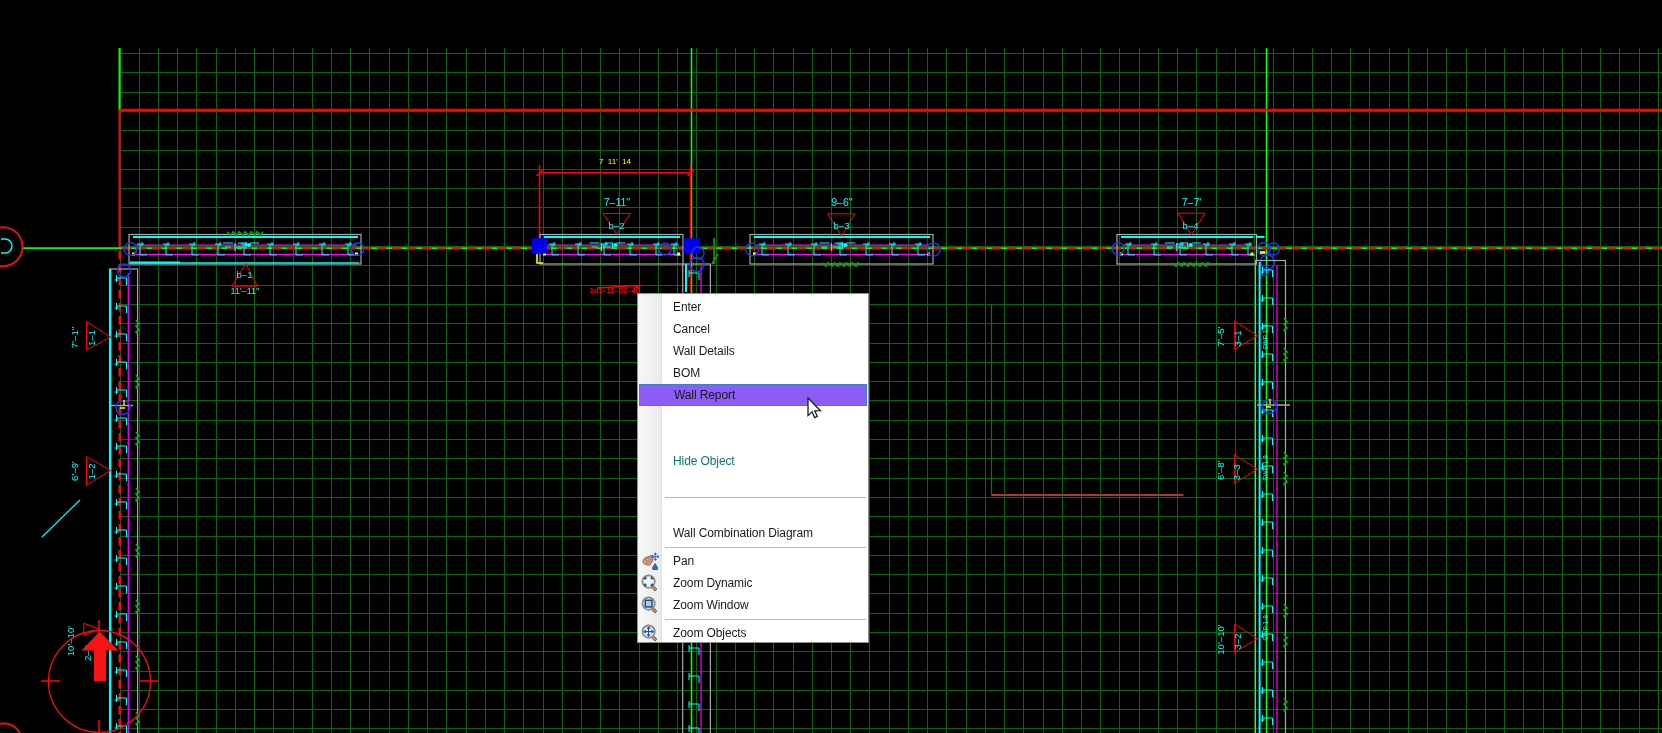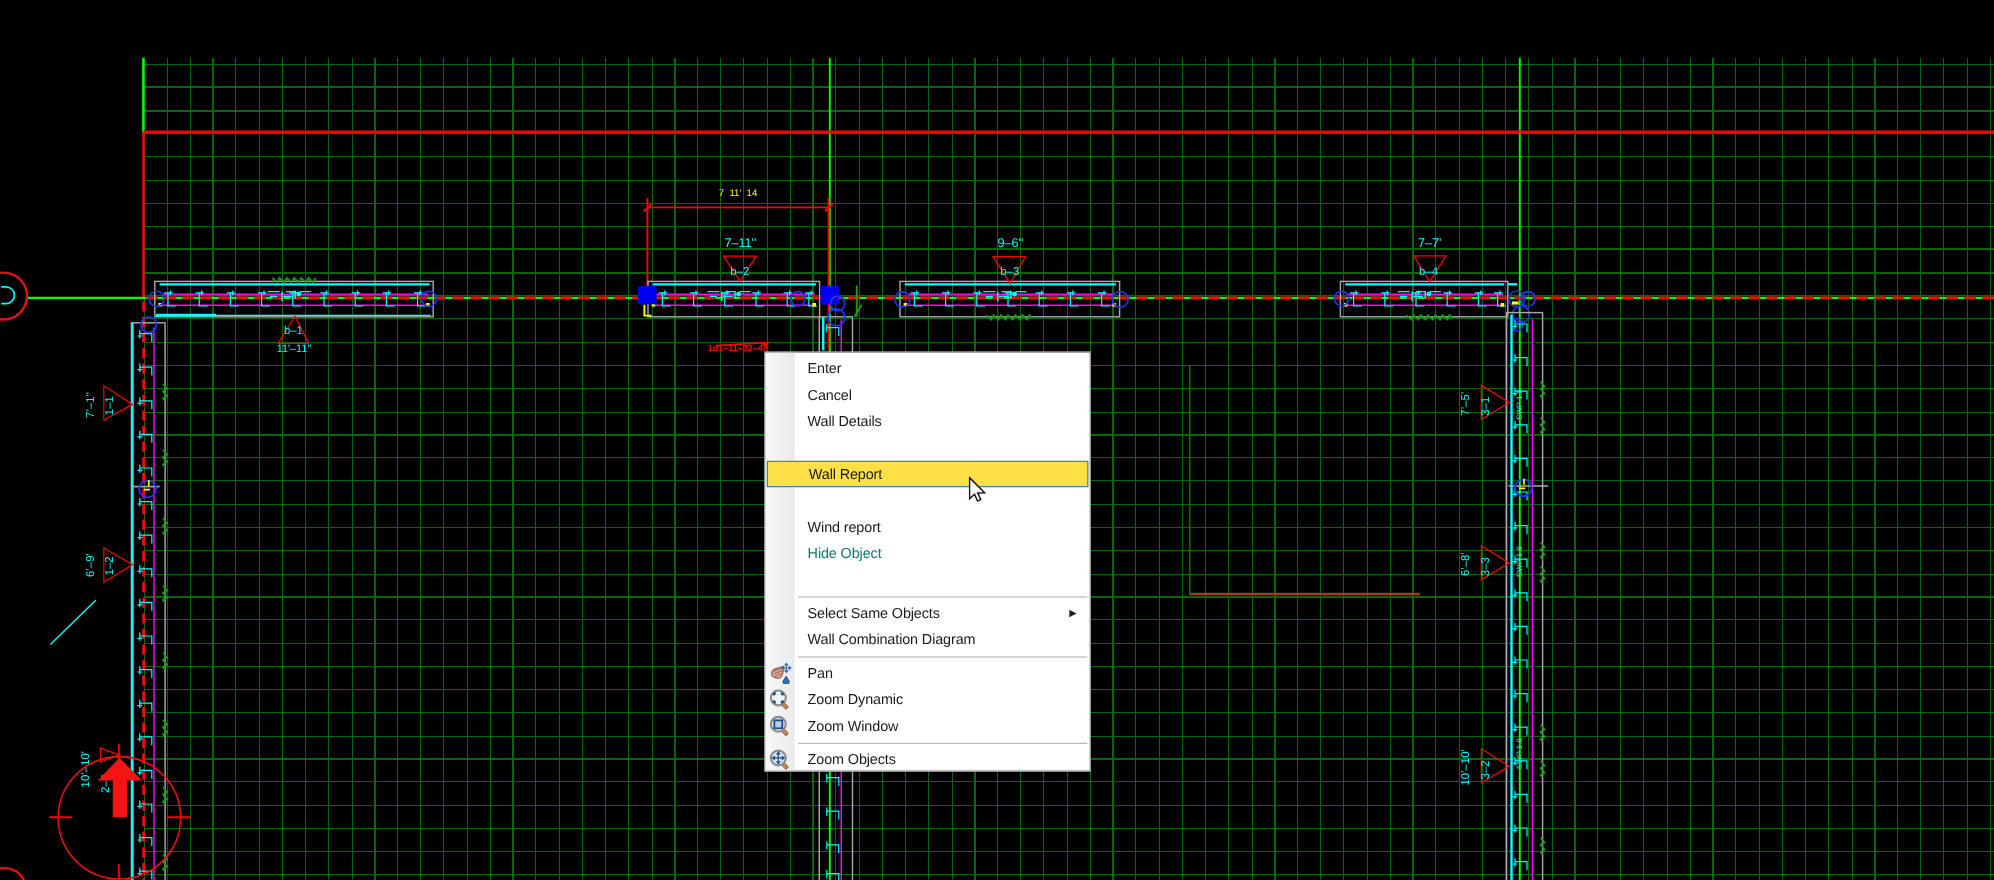--- a/index.html
+++ b/index.html
@@ -1,21 +1,21 @@
 <!DOCTYPE html>
 <html><head><meta charset="utf-8">
 <style>
 html,body{margin:0;padding:0;background:#000;}
 .canvas{position:relative;width:1662px;height:733px;background:#000;overflow:hidden;font-family:"Liberation Sans",sans-serif;margin-top:48px;}
 svg.overlay{position:absolute;left:0;top:0;}
-.menu{position:absolute;left:637px;top:245px;width:272px;height:350px;background:#ffffff;border:1px solid #8f8f8f;box-sizing:border-box;}
+.menu{position:absolute;left:637px;top:245px;width:232px;height:350px;background:#ffffff;border:1px solid #8f8f8f;box-sizing:border-box;}
 .strip{position:absolute;left:0;top:0;width:23px;height:100%;background:linear-gradient(to right,#f7f7f7,#ebebeb);border-right:1px solid #e2e2e2;}
 .mi{position:absolute;left:1px;right:1px;height:22px;line-height:22px;font-size:12px;color:#1a1a1a;letter-spacing:-0.1px;}
 .mi .lbl{position:absolute;left:34px;top:0;}
-.mi.hl{background:#fde047;border:1px solid #3a83cc;box-sizing:border-box;line-height:20px;padding-left:48px;}
+.mi.hl{background:#8b5cf6;border:1px solid #3a83cc;box-sizing:border-box;line-height:20px;padding-left:48px;}
 .mi.dis{color:#0f766e;}
 .arr{position:absolute;right:10px;top:0;font-size:8px;color:#222;}
 .ico{position:absolute;left:2px;top:2px;}
 .sep{position:absolute;left:27px;right:2px;height:1px;background:#b9b9b9;}
 .cursor{position:absolute;left:807px;top:348.5px;}
 </style></head>
 <body>
 <div class="canvas">
 <svg class="overlay" width="1662" height="733" viewBox="0 0 1662 733">
 <g stroke="#0a660a" stroke-width="1" shape-rendering="crispEdges">
@@ -444,34 +444,30 @@
 <div class="strip"></div>
 <div class="mi" style="top:2px">
         <span class="lbl">Enter</span>
       </div>
 <div class="mi" style="top:24px">
         <span class="lbl">Cancel</span>
       </div>
 <div class="mi" style="top:46px">
         <span class="lbl">Wall Details</span>
       </div>
+<div class="mi" style="top:68px">
+        <span class="lbl">BOM</span>
+      </div>
 <div class="mi hl" style="top:90px">
         <span class="lbl">Wall Report</span>
       </div>
-<div class="mi" style="top:134px">
-        <span class="lbl">Wind report</span>
-      </div>
 <div class="mi dis" style="top:156px">
         <span class="lbl">Hide Object</span>
       </div>
 <div class="sep" style="top:202.5px"></div>
-<div class="mi" style="top:206px">
-        <span class="lbl">Select Same Objects</span>
-        <span class="arr">▶</span>
-      </div>
 <div class="mi" style="top:228px">
         <span class="lbl">Wall Combination Diagram</span>
       </div>
 <div class="sep" style="top:252.5px"></div>
 <div class="mi" style="top:256px">
         <span class="ico"><svg width="19" height="18" viewBox="0 0 19 18">
             <g>
               <path d="M2 9.2 C2.2 7.4 3.4 6 5.2 5.4 L10.4 3.6 C11.8 3.2 12.8 3.9 12.4 5.1 L10.8 10.4 C10.2 12.3 8.6 13.4 6.8 13.1 L4.2 12.4 C2.7 11.9 1.9 10.8 2 9.2 Z" fill="#dca794" stroke="#8a5a48" stroke-width="0.9"></path>
               <path d="M3.6 7.4 l7-2.4 M4 9.4 l7-2.4 M4.8 11.3 l6.4-2.2" stroke="#9a6a55" stroke-width="0.8" fill="none"></path>
               <g stroke="#2d6db5" stroke-width="0.9" fill="#2d6db5">

